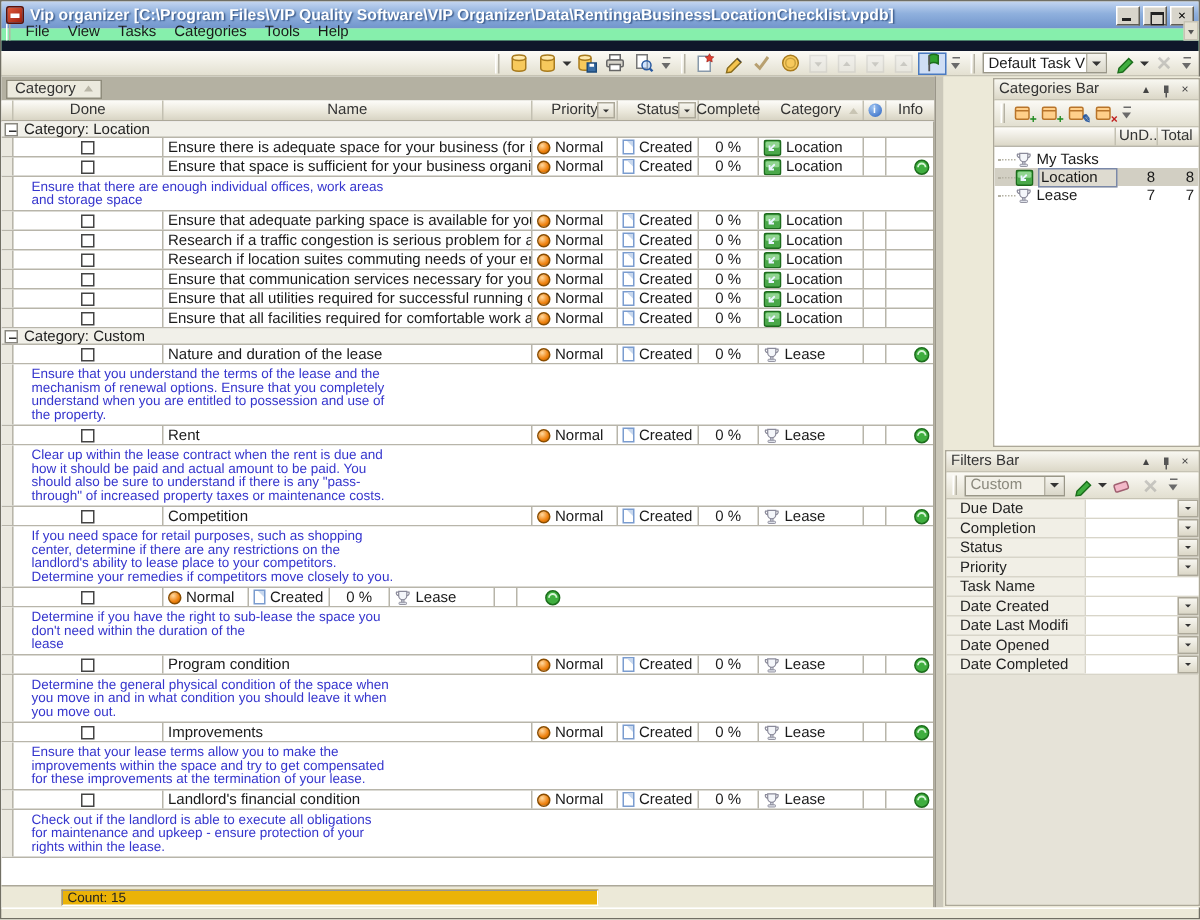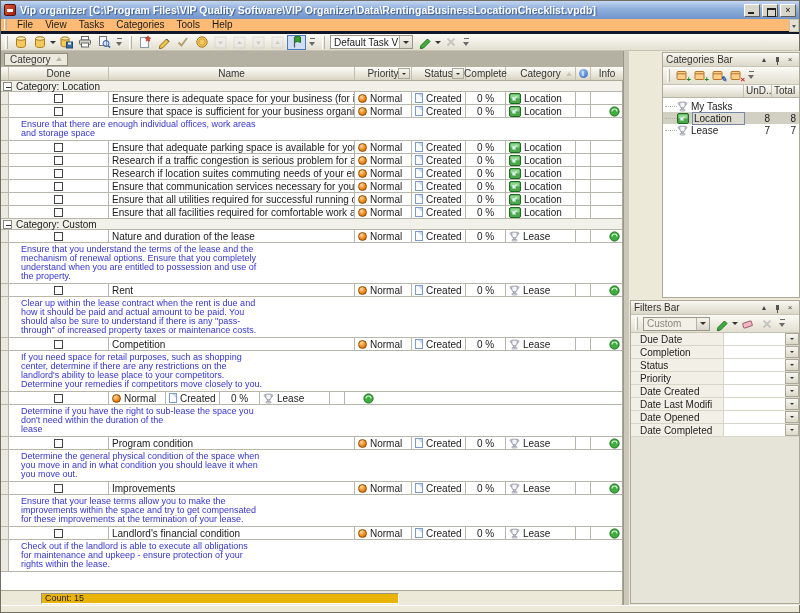--- a/index.html
+++ b/index.html
@@ -17,30 +17,30 @@
   .title-text { color:#fff; font-weight:bold; font-size:10.5px; text-shadow:1px 1px 1px #3a5a8a;
     white-space:nowrap; overflow:hidden; text-overflow:ellipsis; flex:1; }
   .win-btns { display:flex; gap:2px; }
   .win-btn { width:16px; height:13px; background:#d8d5cb; border:1px solid; border-color:#fff #5f5d54 #5f5d54 #fff;
     position:relative; font-size:9px; line-height:11px; text-align:center; color:#000; }
   .win-btn.min::after { content:""; position:absolute; left:3px; bottom:2px; width:6px; height:2px; background:#222; }
   .win-btn.rest::after { content:""; position:absolute; left:4px; top:3px; width:7px; height:6px;
     border:1px solid #222; border-top:2px solid #222; background:#d8d5cb; }
 
   
-  .menubar { height:15px; flex:0 0 15px; display:flex; align-items:flex-start; background:#fdba74;
-    border-bottom:3px solid #0f172a; padding-left:2px; }
+  .menubar { height:15px; flex:0 0 15px; display:flex; align-items:flex-end; background:#86efac;
+    border-bottom:7px solid #0f172a; padding-left:2px; }
   .mb-handle { width:3px; height:11px; border-left:1px solid #fff; border-right:1px solid #b5b2a4; margin:0 4px 0 1px; }
   .menu-item { padding:1px 6px; }
   .menu-overflow { margin-left:auto; width:10px; height:13px; border:1px solid #c6c3b4; background:#e4e1d2; position:relative; }
   .menu-overflow::after { content:""; position:absolute; left:2px; top:5px; border:2.5px solid transparent; border-top:3px solid #555; }
 
   
   .toolbar { height:17px; flex:0 0 17px; display:flex; align-items:center;
-    background:linear-gradient(#fcfbf6,#e3e0d1); border-bottom:1px solid #c6c3b4; padding:0 1px; }
+    background:linear-gradient(#fcfbf6,#e3e0d1); border-bottom:1px solid #c6c3b4; padding:0 1px;justify-content:flex-end; }
   .tb-handle { width:3px; height:13px; border-left:1px solid #fff; border-right:1px solid #b5b2a4; margin:0 3px; }
   .tb-btn { width:19px; height:15px; display:inline-flex; align-items:center; justify-content:center; gap:1px; position:relative; }
   .tb-btn.pressed { background:#cfdef5; border:1px solid #4a7ac0; }
   .tb-btn.disabled svg, .tb-btn.disabled .tri { opacity:.4; filter:grayscale(1); }
   .tb-ico { display:inline-flex; }
   .tb-split { width:7px; height:15px; display:inline-flex; align-items:center; justify-content:center; }
   .tri { width:0; height:0; border:3px solid transparent; border-top:3px solid #333; margin-top:3px; }
   .tb-more { width:9px; height:15px; margin:0 2px; position:relative; }
   .tb-more::before { content:""; position:absolute; left:2px; top:3px; width:5px; height:1px; background:#6a6a6a; }
   .tb-more::after { content:""; position:absolute; left:1px; top:7px; border:3px solid transparent; border-top:4px solid #6a6a6a; }
@@ -1089,20 +1089,24 @@
               </span>
             </div>
             <div class="filter-row">
               <span class="fr-label">Priority</span>
               <span class="fr-value"></span>
               <span class="fr-btn">
                 <span class="tri"></span>
               </span>
             </div>
             <div class="filter-row">
+              <span class="fr-label">Task Name</span>
+              <span class="fr-value"></span>
+            </div>
+            <div class="filter-row">
               <span class="fr-label">Date Created</span>
               <span class="fr-value"></span>
               <span class="fr-btn">
                 <span class="tri"></span>
               </span>
             </div>
             <div class="filter-row">
               <span class="fr-label">Date Last Modifi</span>
               <span class="fr-value"></span>
               <span class="fr-btn">

